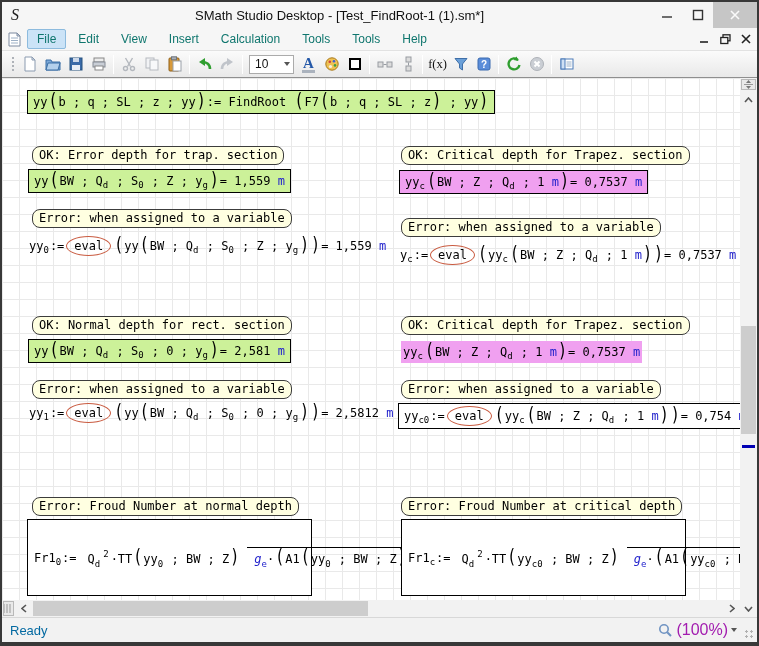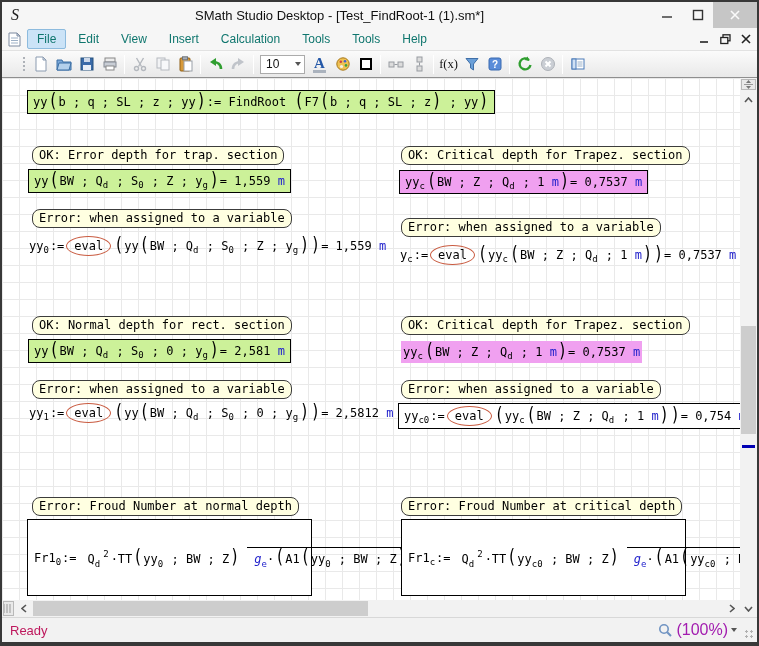--- a/index.html
+++ b/index.html
@@ -20,21 +20,21 @@
   
   .menubar{height:22px;background:#f6f6f6;display:flex;align-items:center;position:relative;}
   .mdoc{width:24px;display:flex;align-items:center;justify-content:center;}
   .mitem{font-size:12px;color:#0f766e;padding:2px 9px;margin:0 1px;border:1px solid transparent;border-radius:2px;}
   .mitem.active{background:#cbe3f7;border-color:#8dbbde;}
   .mdictl{position:absolute;right:6px;top:0;height:100%;display:flex;align-items:center;gap:10px;}
 
   
   .toolbar{height:28px;background:linear-gradient(#fbfbfb,#e9e9e9);
     border-top:1px solid #e2e2e2;border-bottom:1px solid #8f8f8f;
-    display:flex;align-items:center;padding-left:18px;}
+    display:flex;align-items:center;padding-left:7px;}
   .grip{width:5px;height:18px;margin:0 3px 0 1px;
     background-image:radial-gradient(circle,#aeb2b8 1px,transparent 1.1px);
     background-size:4px 4px;background-position:1px 1px;background-repeat:repeat-y;}
   .tbtn{width:23px;height:23px;display:flex;align-items:center;justify-content:center;border-radius:2px;}
   .tsep{width:1px;height:19px;background:#c9c9c9;border-right:1px solid #fff;margin:0 3px;}
   .fontbox{display:flex;align-items:center;height:19px;background:#fff;
     border:1px solid #ababab;margin:0 3px;}
   .fontbox .fval{width:30px;font-size:12px;padding-left:5px;color:#111;}
   .fontbox .fdrop{width:13px;height:100%;display:flex;align-items:center;justify-content:center;}
   .caret{width:0;height:0;border-left:3.5px solid transparent;border-right:3.5px solid transparent;border-top:4px solid #555;}
@@ -77,21 +77,21 @@
   .sbtn{position:absolute;display:flex;align-items:center;justify-content:center;background:#f2f2f2;}
   .vthumb{position:absolute;left:1px;right:1px;background:#cdcdcd;}
   .hthumb{position:absolute;top:1px;bottom:1px;background:#cdcdcd;}
   .splitbox{position:absolute;background:#e9e9e9;border:1px solid #b9b9b9;
     display:flex;align-items:center;justify-content:center;}
   .vmarker{position:absolute;left:2px;right:2px;height:3px;background:#0000b4;}
 
   
   .statusbar{height:25px;background:#f2f2f2;border-top:1px solid #d8d8d8;
     display:flex;align-items:center;position:relative;}
-  .status{font-size:13px;color:#be185d;padding-left:8px;}
+  .status{font-size:13px;color:#0369a1;padding-left:8px;}
   .zoomctl{position:absolute;right:20px;display:flex;align-items:center;gap:3px;}
   .zoomtxt{font-size:16px;color:#a21caf;}
   .gripdots{position:absolute;right:3px;bottom:3px;width:10px;height:10px;
     background-image:radial-gradient(circle,#b0b0b0 1.2px,transparent 1.4px);
     background-size:5px 5px;}
 </style>
 </head>
 <body>
 
 <div class="window">

